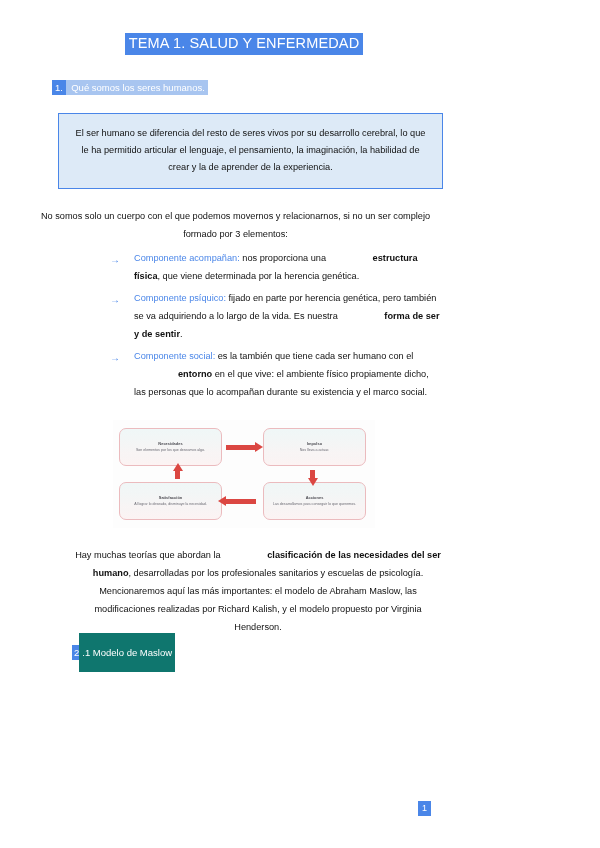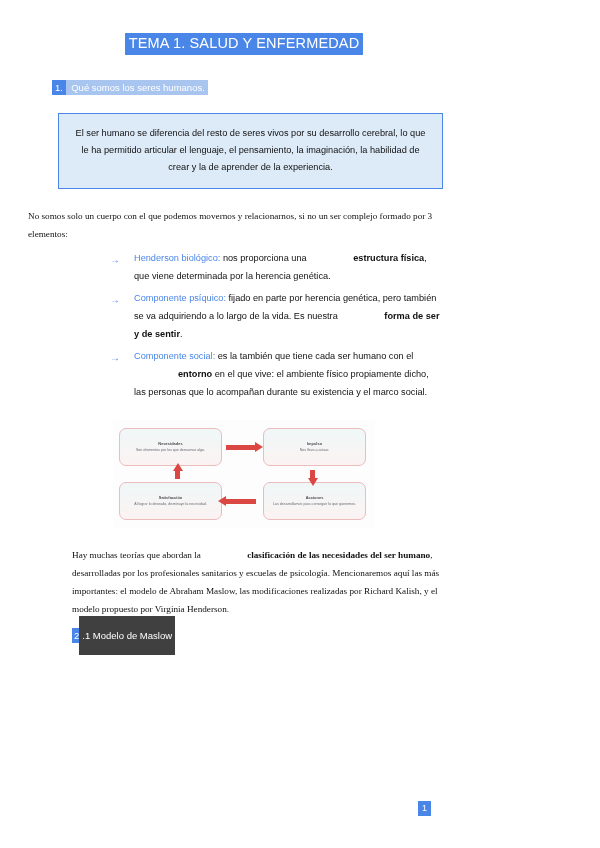--- a/index.html
+++ b/index.html
@@ -73,22 +73,21 @@
     margin:20px 46px 0 52px;
     padding:7px 11px 8px 11px;
   }
 
   
   .para {
     margin:19px 45px 0 28px;
     font-size:9.2px;
     line-height:1.95;
     color:#111111;
-    text-align:left;
-    font-family:Liberation Serif, serif;
+    text-align:center;
   }
   .para.indent {
     margin-left:72px;
     margin-right:44px;
   }
   .para.tight { margin-top:14px; }
 
   b, strong { font-weight:bold;padding-left:44px; }
 
   
@@ -178,21 +177,21 @@
     font-size:9.5px;
     line-height:1.5;
     white-space:nowrap;
   }
   .subhead .snum {
     background:#4a86e8;
     color:#ffffff;
     padding:2px 0 2px 2px;
   }
   .subhead .stext {
-    background:#404040;
+    background:#0f766e;
     color:#ffffff;
     padding:14px 3px;
   }
 
   
   .page-number {
     position:absolute;
     right:57px;
     bottom:32px;
     background:#4a86e8;
@@ -219,21 +218,21 @@
     <span>El ser humano se diferencia del resto de seres vivos por su desarrollo cerebral, lo que le ha permitido articular el lenguaje, el pensamiento, la imaginación, la habilidad de crear y la de aprender de la experiencia.</span>
   </div>
 
   <p class="para">
     <span>No somos solo un cuerpo con el que podemos movernos y relacionarnos, si no un ser complejo formado por 3 elementos:</span>
   </p>
 
   <ul class="arrow-list">
     <li class="arrow-item">
       <span class="arrow-glyph">→</span>
-      <span class="blue-term">Henderson biológico:</span><span> nos proporciona una </span><b>estructura física</b><span>, que viene determinada por la herencia genética.</span>
+      <span class="blue-term">Componente acompañan:</span><span> nos proporciona una </span><b>estructura física</b><span>, que viene determinada por la herencia genética.</span>
     </li>
     <li class="arrow-item">
       <span class="arrow-glyph">→</span>
       <span class="blue-term">Componente psíquico:</span><span> fijado en parte por herencia genética, pero también se va adquiriendo a lo largo de la vida. Es nuestra </span><b>forma de ser y de sentir</b><span>.</span>
     </li>
     <li class="arrow-item">
       <span class="arrow-glyph">→</span>
       <span class="blue-term">Componente social:</span><span> es la también que tiene cada ser humano con el </span><b>entorno</b><span> en el que vive: el ambiente físico propiamente dicho, las personas que lo acompañan durante su existencia y el marco social.</span>
     </li>
   </ul>

